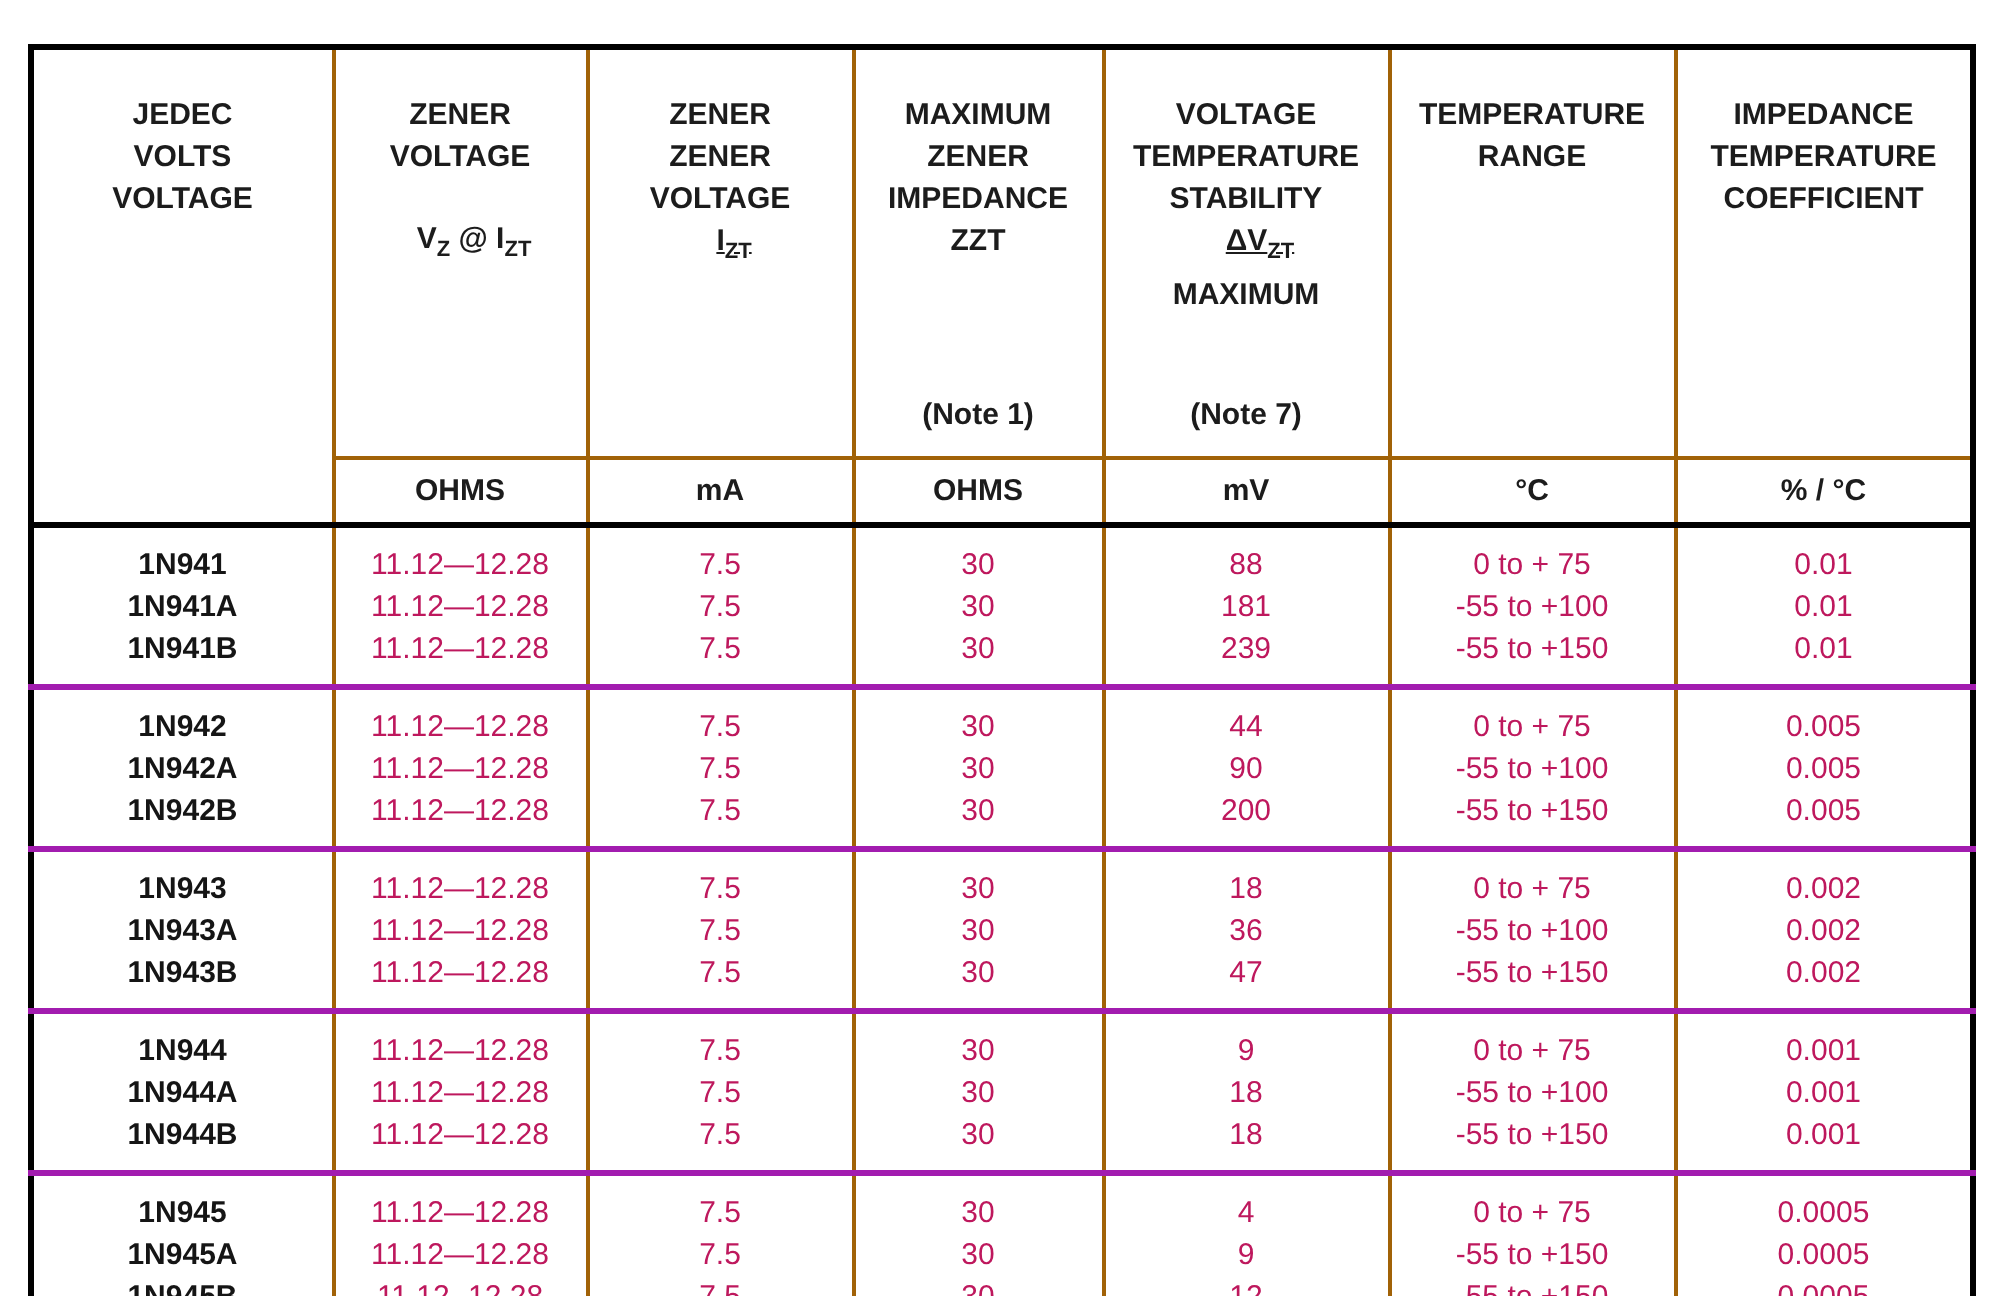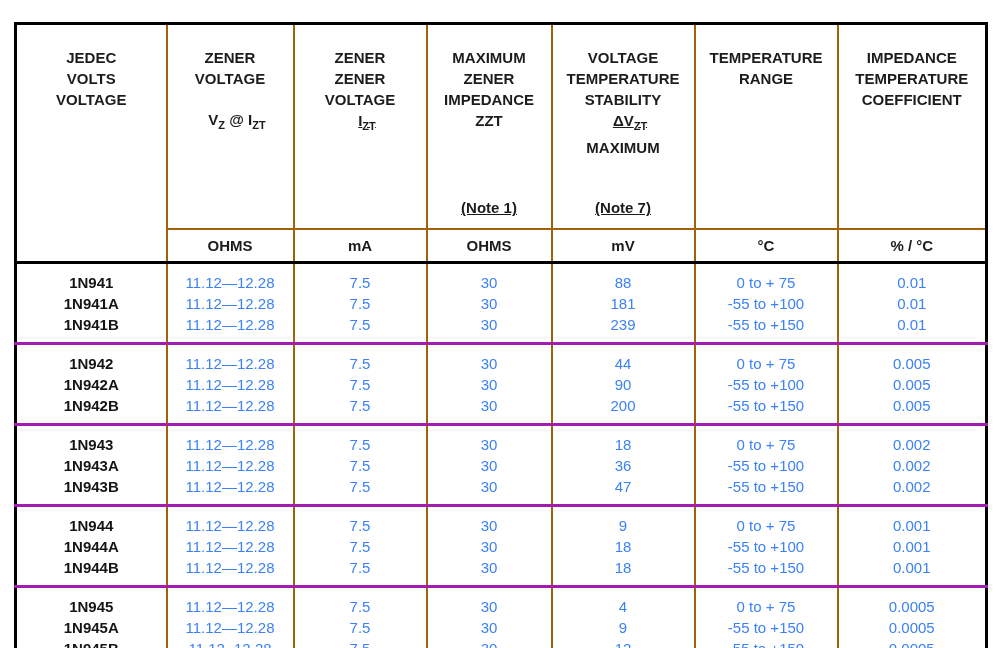--- a/index.html
+++ b/index.html
@@ -10,29 +10,29 @@
   table.spec-table{
     position:absolute;left:14px;top:22px;width:971px;
     border-collapse:collapse;table-layout:fixed;
     border:3px solid #000;
   }
   .spec-table th,.spec-table td{
     border:2px solid #a16207;text-align:center;vertical-align:top;
     padding:0;font-size:15px;
   }
   tr.hdr th{height:181px;font-weight:bold;line-height:21px;padding-top:22px;position:relative;}
-  tr.hdr th .note{position:absolute;bottom:10px;left:0;right:0;font-weight:bold;text-decoration:underline;}
+  tr.hdr th .note{position:absolute;bottom:10px;left:0;right:0;font-weight:bold;}
   tr.hdr th .sym{margin-top:20px;padding-left:14px;}
   tr.hdr th .sym-tight{margin-top:0;text-decoration:underline;}
   sub{font-size:11px;vertical-align:-4px;font-weight:bold;}
   tr.units th{height:27px;font-weight:bold;border-bottom:3px solid #000;vertical-align:middle;padding:2px 0;}
   tr.grp td{border-top:3px solid #000;border-bottom:3px solid #a21caf;padding:8px 0 7px 0;}
   tr.grp td div{line-height:21px;height:21px;}
   td.c-type{font-weight:bold;color:#151515;}
-  td.c-val{font-weight:normal;color:#3b82f6;}
+  td.c-val{font-weight:normal;color:#be185d;}
 </style>
 </head>
 <body>
 
 <div class="page">
   <table class="spec-table">
     <colgroup>
       <col style="width:151px">
         <col style="width:127px">
         <col style="width:133px">

